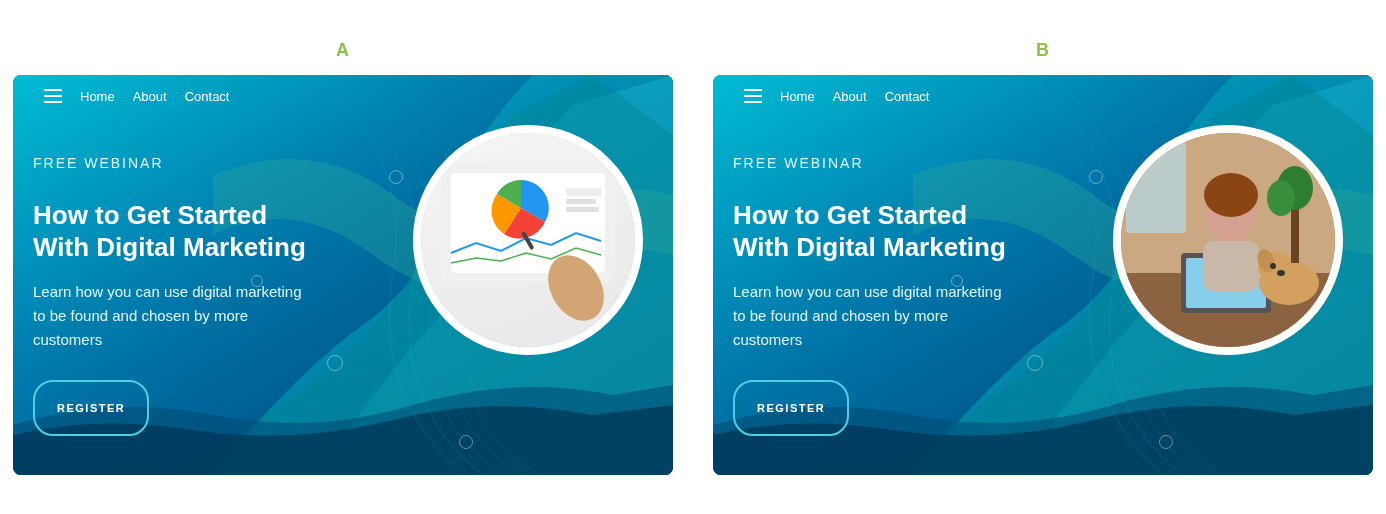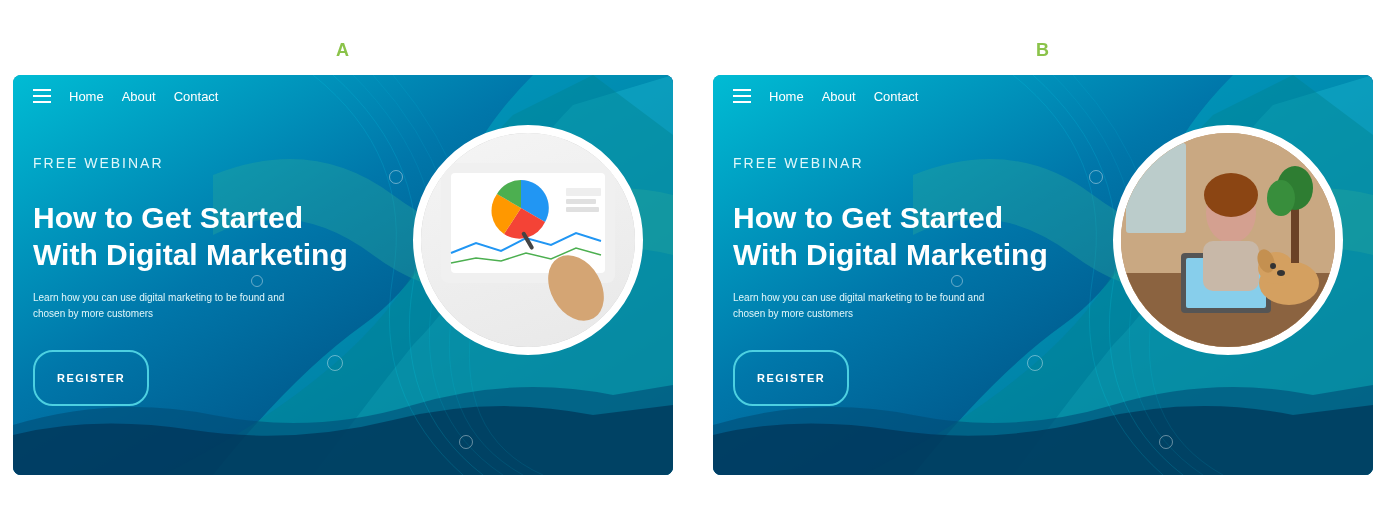--- a/index.html
+++ b/index.html
@@ -60,21 +60,21 @@
 
     
     .navbar {
       position: absolute;
       top: 0;
       left: 0;
       right: 0;
       display: flex;
       align-items: center;
       gap: 18px;
-      padding: 14px 20px;
+      padding: 14px 31px;
       z-index: 10;
     }
 
     .hamburger-icon {
       display: flex;
       flex-direction: column;
       gap: 4px;
       cursor: pointer;
     }
 
@@ -104,31 +104,31 @@
     .free-webinar-label {
       color: #e0f7fa;
       font-size: 14px;
       letter-spacing: 2px;
       text-transform: uppercase;
       margin-bottom: 8px;
     }
 
     .headline {
       color: white;
-      font-size: 30px;
+      font-size: 26px;
       font-weight: 900;
       line-height: 1.25;
       margin-bottom: 16px;
       font-family: Arial Black, Arial, sans-serif;
       margin-top: 28px;
     }
 
     .subtext {
       color: #e0f7fa;
-      font-size: 10px;
+      font-size: 15px;
       line-height: 1.6;
       margin-bottom: 28px;
       max-width: 270px;
     }
 
     .register-btn {
       background: transparent;
       border: 2px solid #4dd0e1;
       color: white;
       padding: 20px 22px;

